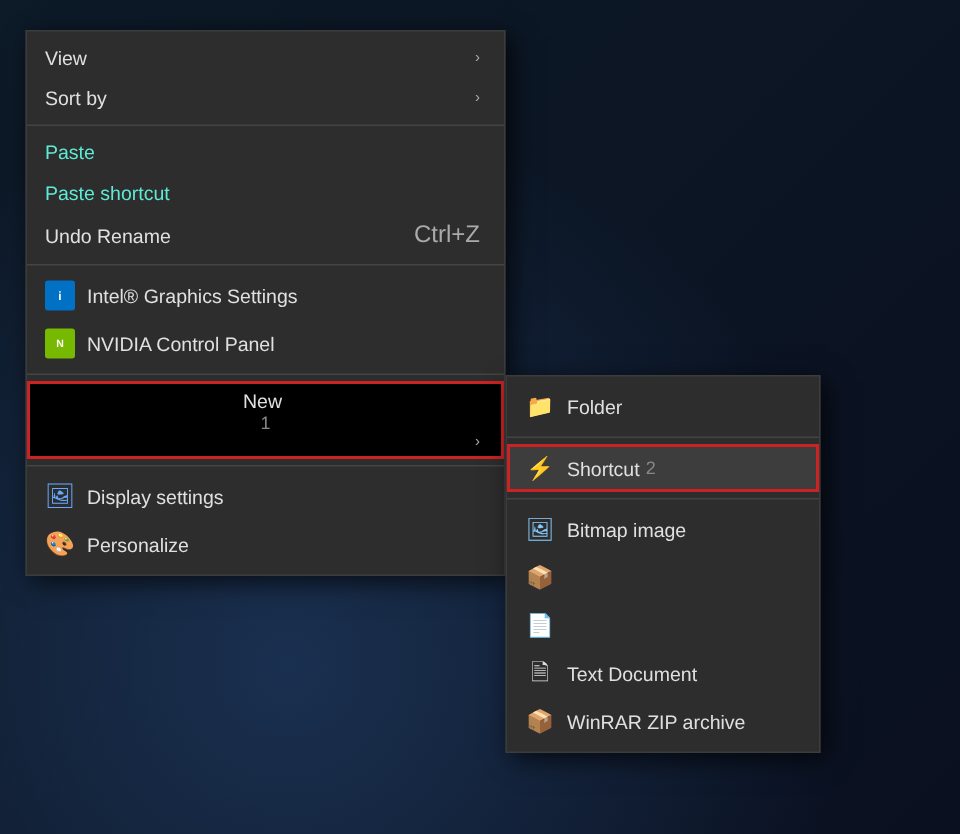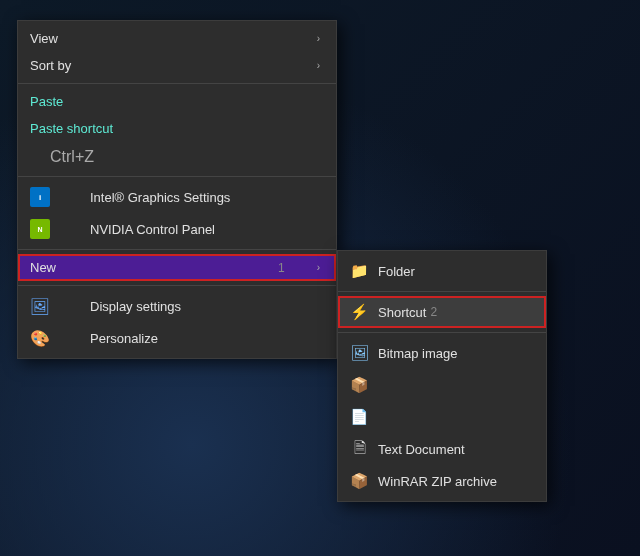--- a/index.html
+++ b/index.html
@@ -36,33 +36,33 @@
     }
 
     .menu-item {
       display: flex;
       align-items: center;
       padding: 6px 16px 6px 12px;
       cursor: pointer;
       color: #e0e0e0;
       position: relative;
       white-space: nowrap;
-      gap: 32px;
     }
 
     .menu-item.disabled {
       color: #5eead4;
       cursor: default;
     }
 
     .menu-item.highlighted {
-      background: #4c1d95;
+      background: #000000;
       outline: 2px solid #cc2222;
       outline-offset: -2px;
       z-index: 2;
+      flex-direction: column;
     }
 
     .menu-item .icon {
       width: 20px;
       height: 20px;
       margin-right: 8px;
       flex-shrink: 0;
       display: flex;
       align-items: center;
       justify-content: center;
@@ -211,20 +211,21 @@
 
   <div class="menu-item disabled">
     <span class="label">Paste</span>
   </div>
 
   <div class="menu-item disabled">
     <span class="label">Paste shortcut</span>
   </div>
 
   <div class="menu-item">
+    <span class="label">Undo Rename</span>
     <span class="shortcut-key">Ctrl+Z</span>
   </div>
 
   <div class="menu-separator"></div>
 
   <div class="menu-item">
     <span class="icon">
       <span class="intel-icon">i</span>
     </span>
     <span class="label">Intel® Graphics Settings</span>

